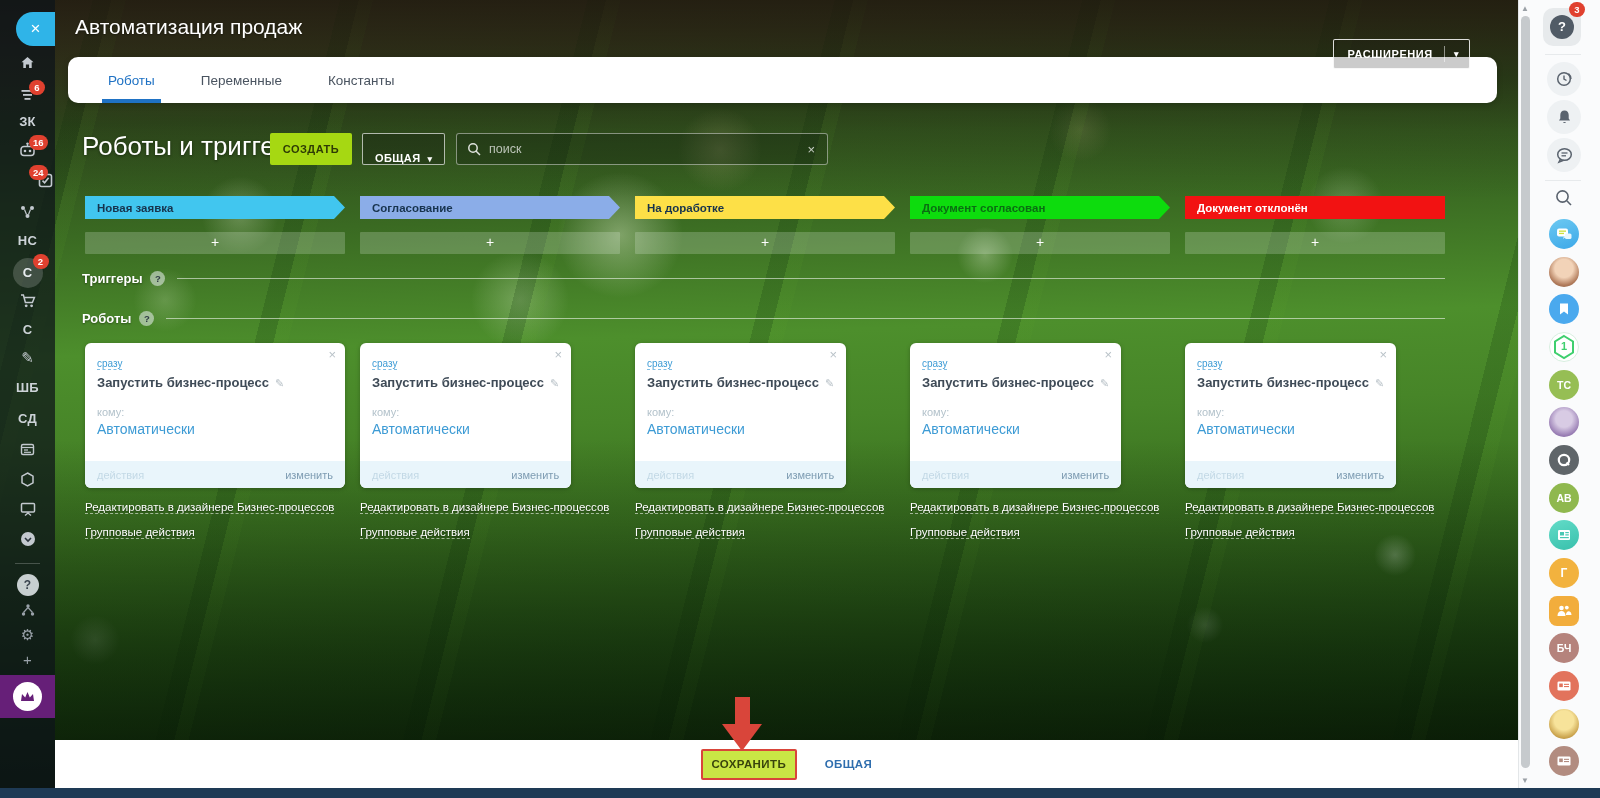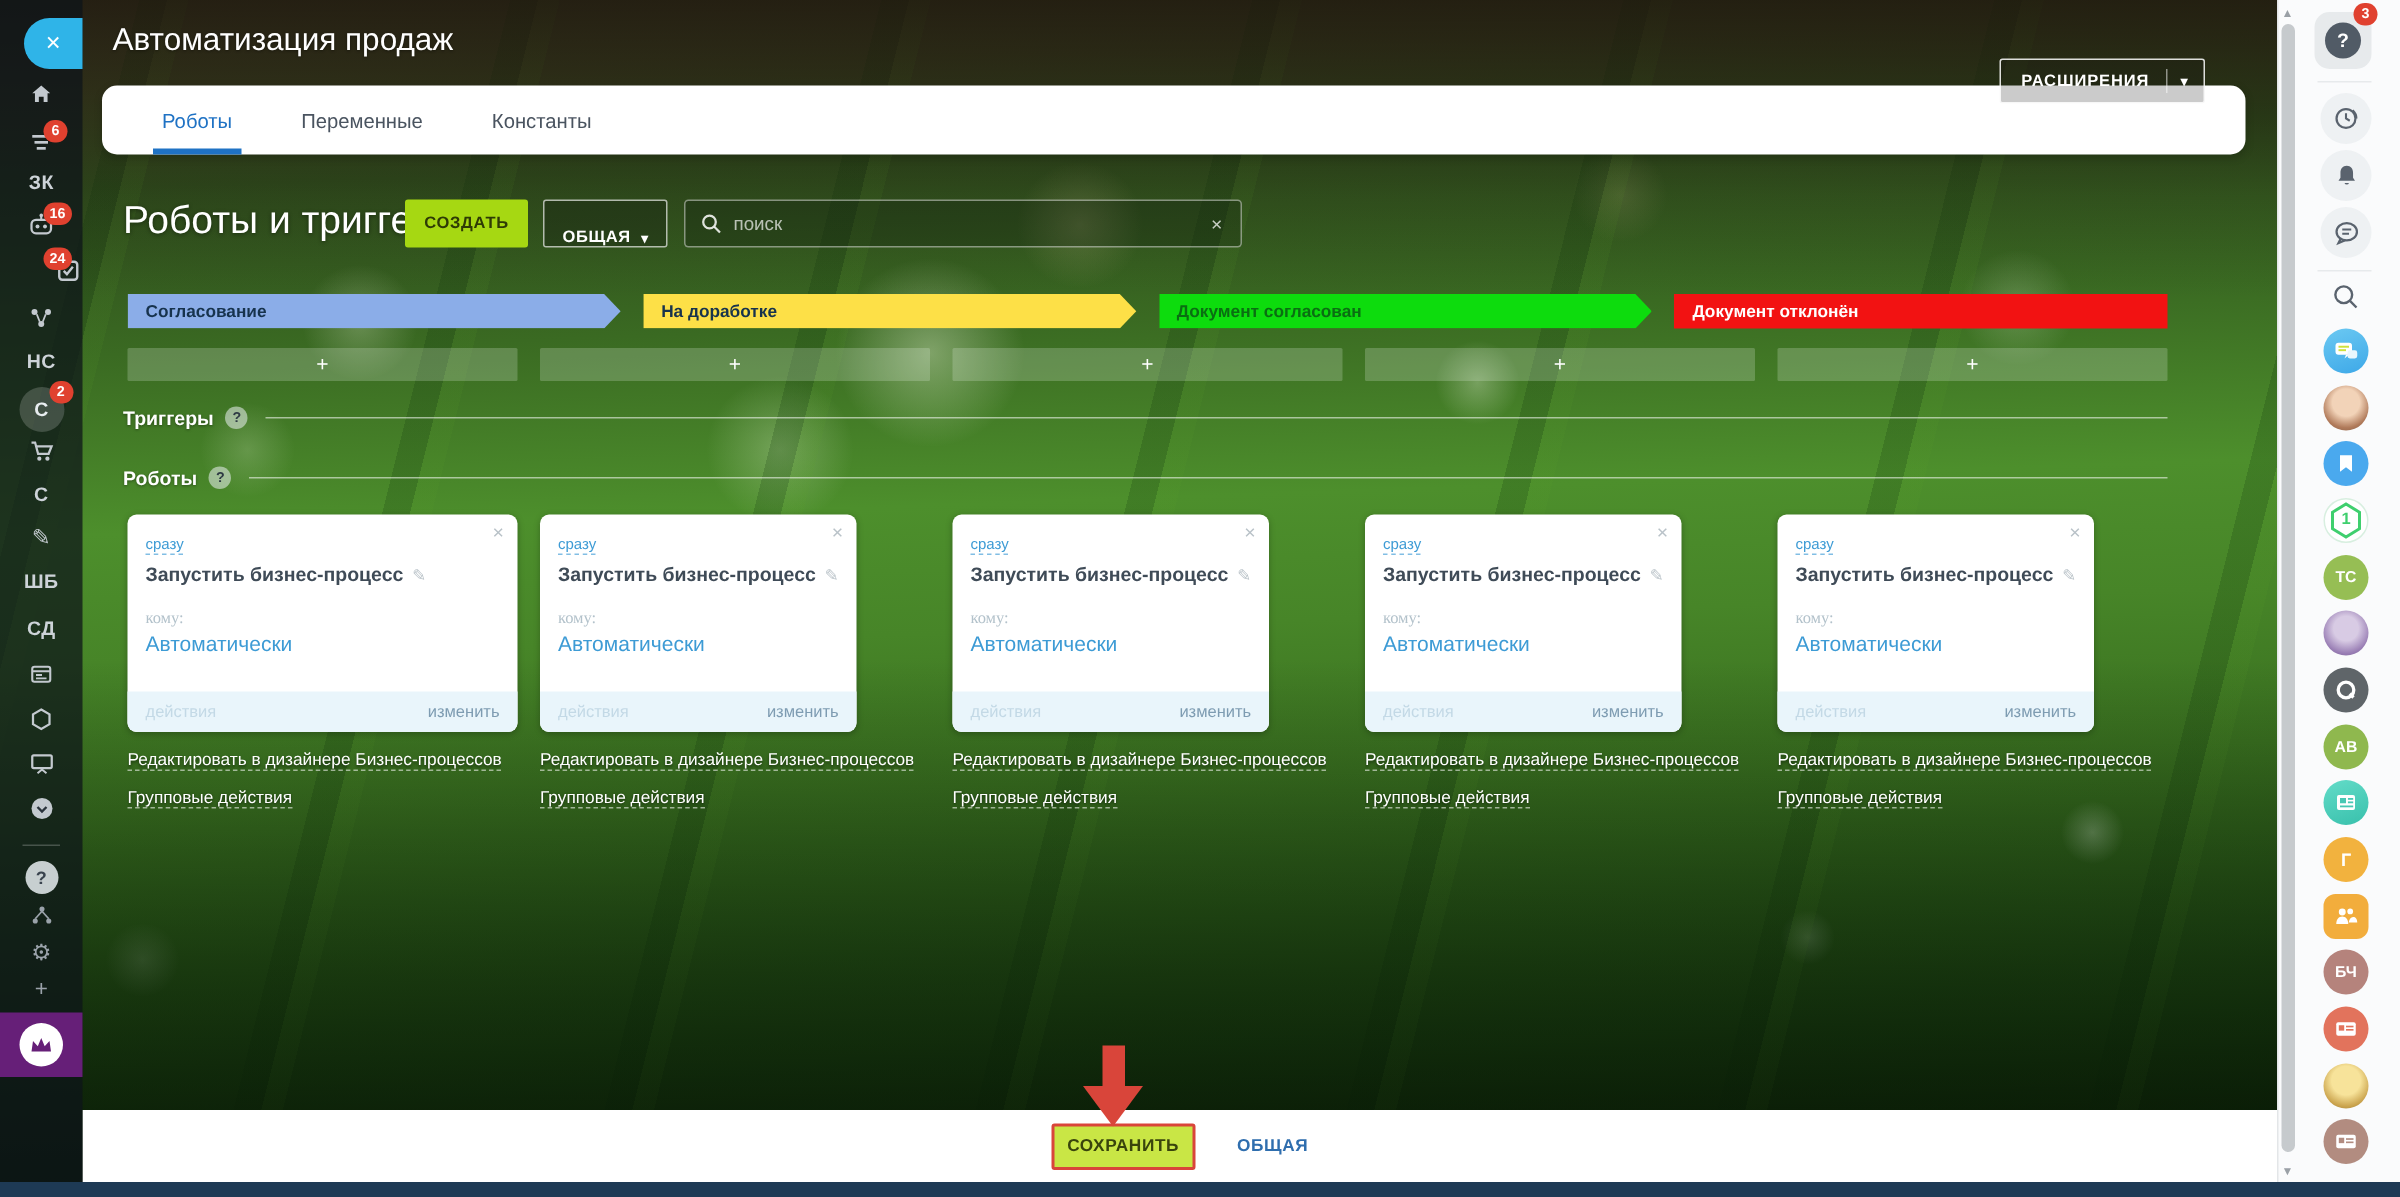--- a/index.html
+++ b/index.html
@@ -106,21 +106,21 @@
 
   
   .cards { position:absolute; left:85px; right:155px; top:343px; display:flex; gap:15px; z-index:5; }
   .col { flex:1; min-width:0; }
   .card { position:relative; height:145px; background:#fff; border-radius:6px; box-shadow:0 1px 4px rgba(0,0,0,.25); padding:10px 12px; }
   .card-close { position:absolute; right:9px; top:4px; color:#b9c2c8; font-size:13px; cursor:pointer; }
   .card-when { display:inline-block; color:#3d9bd5; font-size:10px; border-bottom:1px dashed rgba(61,155,213,.65); cursor:pointer; }
   .card-title-row { margin-top:4px; display:flex; align-items:baseline; gap:6px; }
   .card-title { color:#3f4b57; font-size:13px; font-weight:bold; white-space:nowrap; overflow:hidden; text-overflow:ellipsis; }
   .pencil { color:#b9c2c8; font-size:11px; cursor:pointer; }
-  .card-to-label { margin-top:16px; color:#b3c2cb; font-size:11px;font-family:Liberation Serif, serif; }
+  .card-to-label { margin-top:16px; color:#b3c2cb; font-size:11px; }
   .card-to-value { display:inline-block; margin-top:3px; color:#3d9bd5; font-size:14px; cursor:pointer; }
   .card-footer { position:absolute; left:0; right:0; bottom:0; height:27px; background:#e9f5fb; border-radius:0 0 6px 6px;
     display:flex; align-items:center; justify-content:space-between; padding:0 12px; }
   .card-actions { color:#c3d9e6; font-size:11px; cursor:pointer; }
   .card-edit { color:#7e9cb2; font-size:11px; cursor:pointer; }
   .col-link { display:inline-block; margin-top:13px; color:#fff; font-size:11.5px; text-shadow:0 1px 2px rgba(0,0,0,.5);
     border-bottom:1px dashed rgba(255,255,255,.55); cursor:pointer; white-space:nowrap; max-width:100%; overflow:hidden; }
   .col-link + .col-link { margin-top:12px; }
   .col-links { display:flex; flex-direction:column; align-items:flex-start; }
 
@@ -205,20 +205,21 @@
   <div class="search-box">
     <svg width="14" height="14" viewBox="0 0 14 14">
       <circle cx="6" cy="6" r="4.2" fill="none" stroke="rgba(255,255,255,.85)" stroke-width="1.5"></circle>
       <line x1="9.2" y1="9.2" x2="13" y2="13" stroke="rgba(255,255,255,.85)" stroke-width="1.5"></line>
     </svg>
     <input class="search-input" placeholder="поиск" style="">
     <span class="search-clear">×</span>
   </div>
 
   <div class="stages">
+    <div class="stage arrow stage-0">Новая заявка</div>
     <div class="stage arrow stage-1">Согласование</div>
     <div class="stage arrow stage-2">На доработке</div>
     <div class="stage arrow stage-3">Документ согласован</div>
     <div class="stage stage-4">Документ отклонён</div>
   </div>
   <div class="plus-row">
     <div class="plus-cell">+</div>
     <div class="plus-cell">+</div>
     <div class="plus-cell">+</div>
     <div class="plus-cell">+</div>

